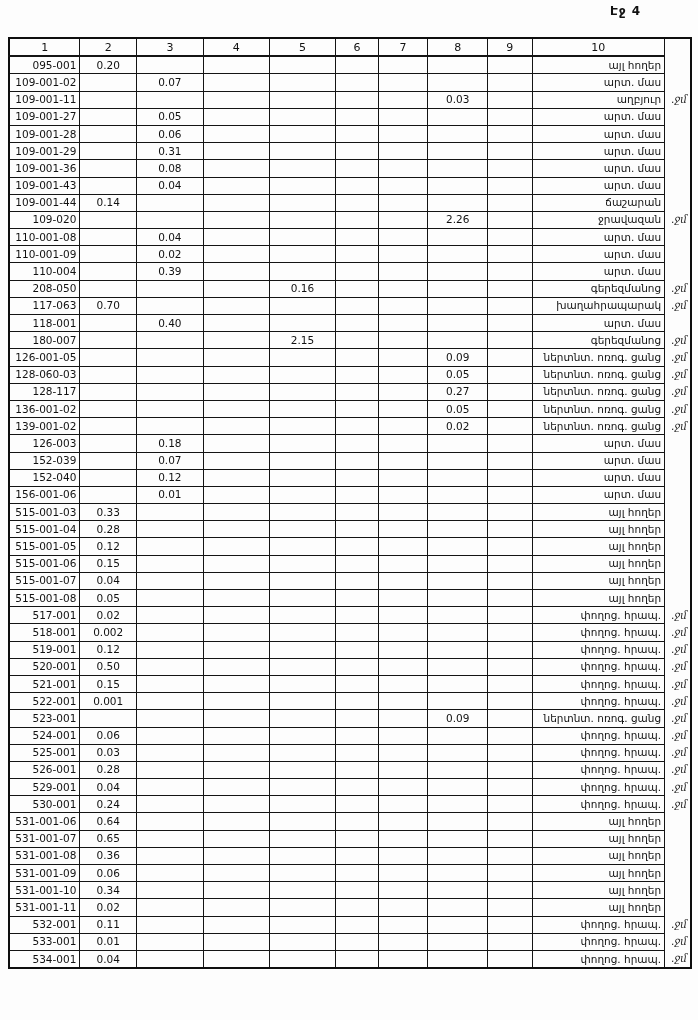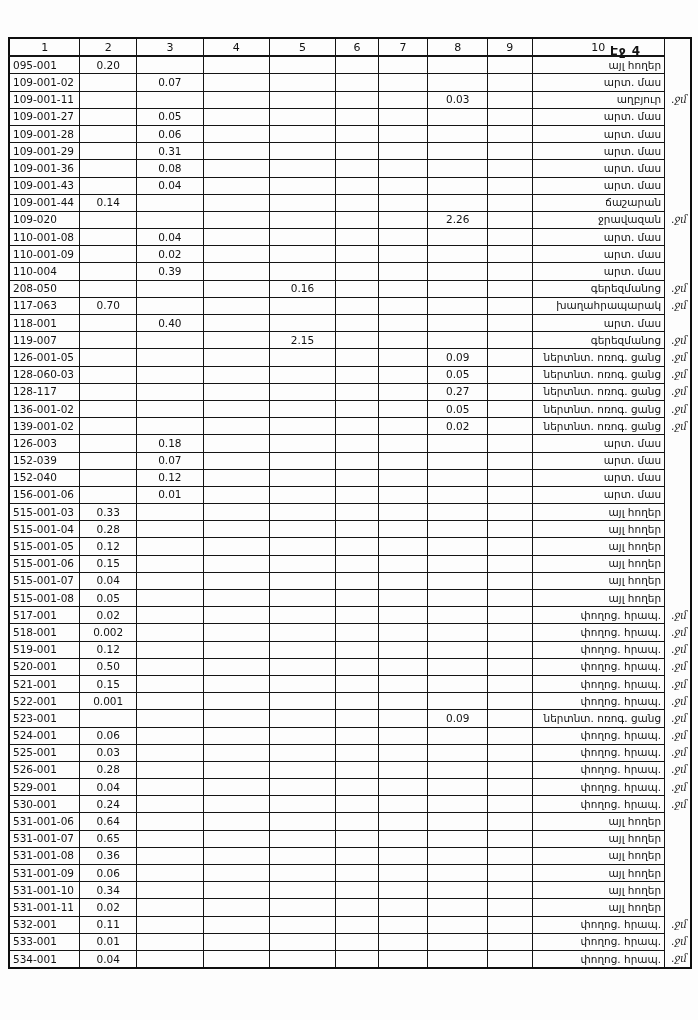--- a/index.html
+++ b/index.html
@@ -16,21 +16,20 @@
     background: #fdfdfd;
     overflow: hidden;
   }
   .page-header {
     position: absolute;
     top: 4px;
     left: 610px;
     font-size: 12px;
     font-weight: bold;
     letter-spacing: 1px;
-    margin-top: 40px;
   }
   table.land-table {
     position: absolute;
     left: 8px;
     top: 37px;
     border-collapse: collapse;
     table-layout: fixed;
     width: 684px;
   }
   table.land-table th,
@@ -46,21 +45,21 @@
   }
   table.land-table th {
     text-align: center;
     font-size: 11px;
     border-bottom-width: 2.2px;
   }
   table.land-table {
     border: 2.2px solid #0e0e0e;
   }
   td.code {
-    text-align: left;
+    text-align: right;
     padding-left: 4px;
   }
   td.val {
     text-align: center;
   }
   td.landuse {
     text-align: right;
     padding-left: 4px;
     font-size: 10.3px;
   }
@@ -313,21 +312,21 @@
           <td class="val"></td>
           <td class="val"></td>
           <td class="val"></td>
           <td class="val"></td>
           <td class="val"></td>
           <td class="val"></td>
           <td class="landuse">արտ. մաս</td>
           <td class="note-cell"></td>
         </tr>
         <tr>
-          <td class="code">119-007</td>
+          <td class="code">180-007</td>
           <td class="val"></td>
           <td class="val"></td>
           <td class="val"></td>
           <td class="val">2.15</td>
           <td class="val"></td>
           <td class="val"></td>
           <td class="val"></td>
           <td class="val"></td>
           <td class="landuse">գերեզմանոց</td>
           <td class="note-cell">.ջմ</td>

